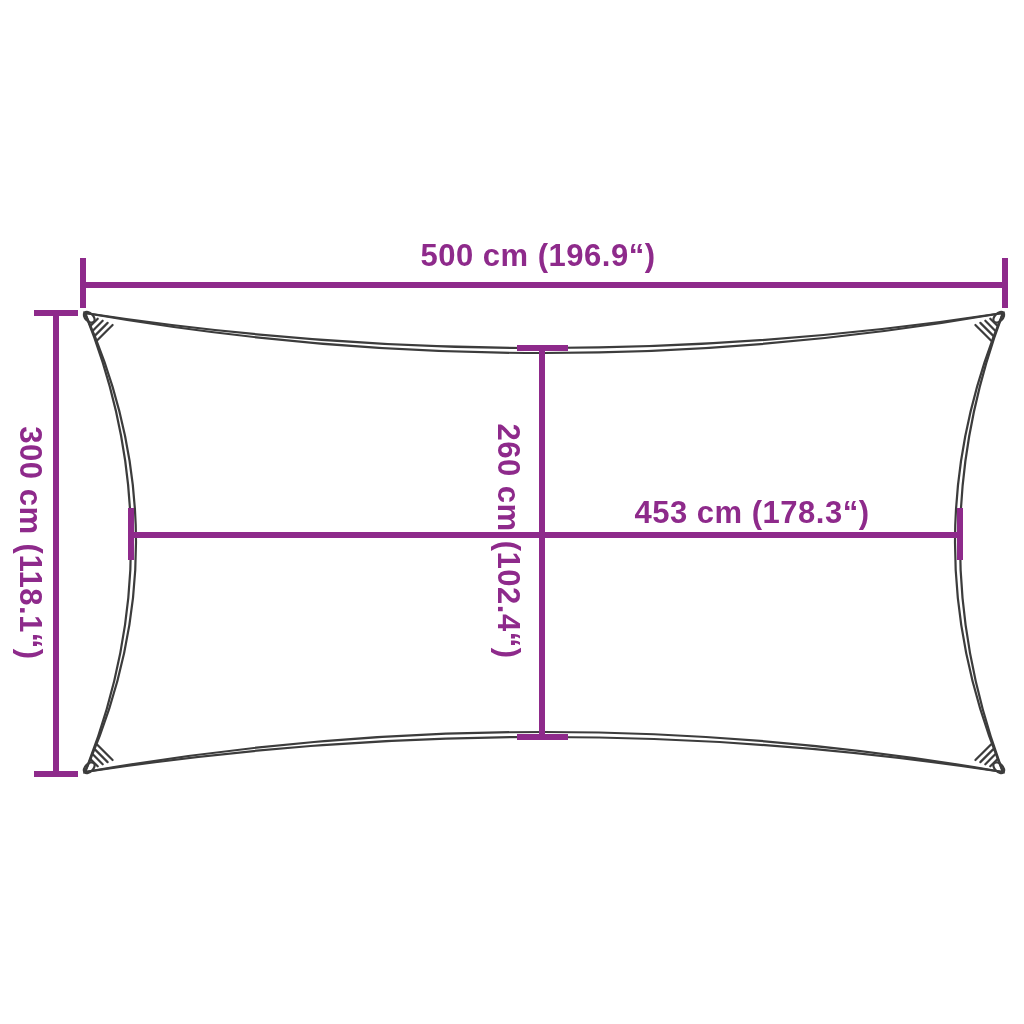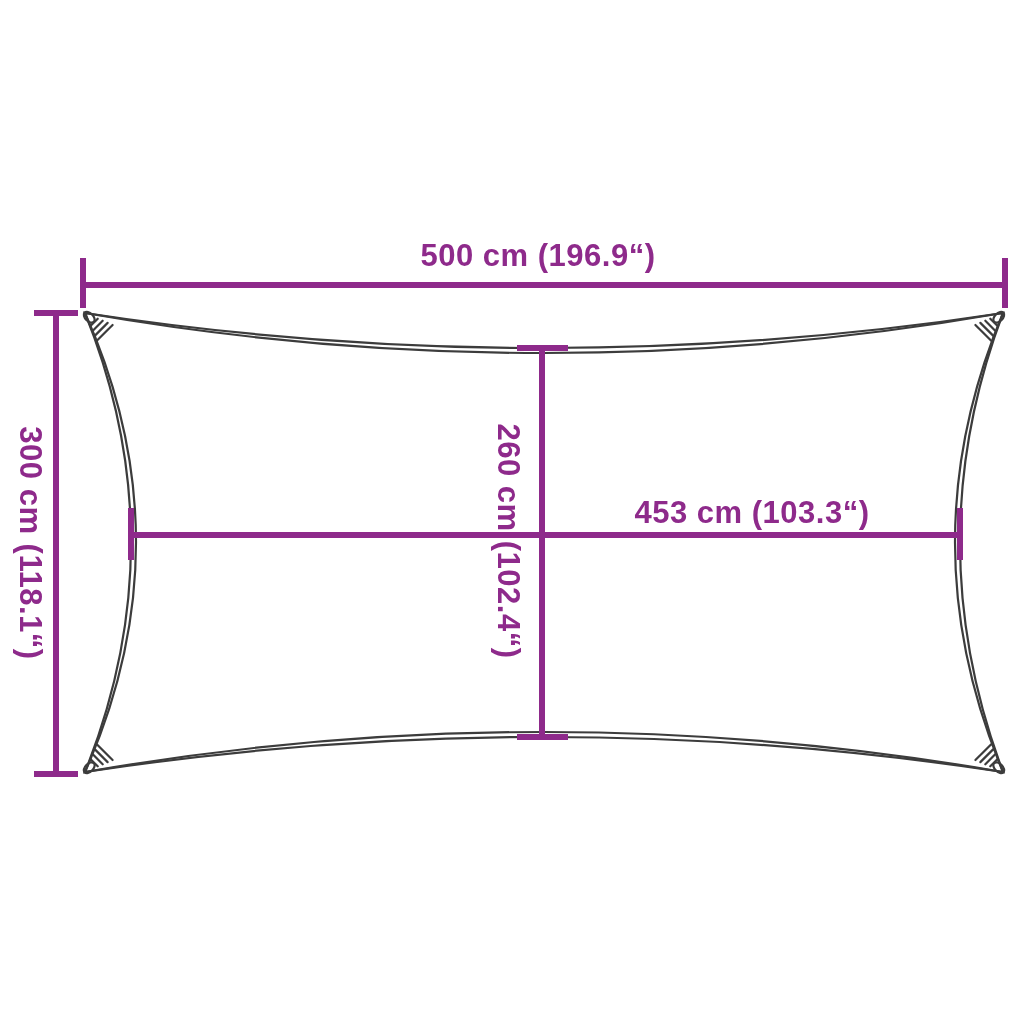--- a/index.html
+++ b/index.html
@@ -90,15 +90,15 @@
       </g>
     </g>
   </svg>
 
   <div class="dim-label" style="left:538px; top:255px;">500 cm (196.9“)</div>
 
   <div class="dim-label rot90" style="left:30px; top:543px;">300 cm (118.1“)</div>
 
   <div class="dim-label rot90" style="left:508px; top:541px;">260 cm (102.4“)</div>
 
-  <div class="dim-label" style="left:752px; top:512px;">453 cm (103.3“)</div>
+  <div class="dim-label" style="left:752px; top:512px;">453 cm (178.3“)</div>
 
 </div>
 
 </body></html>

